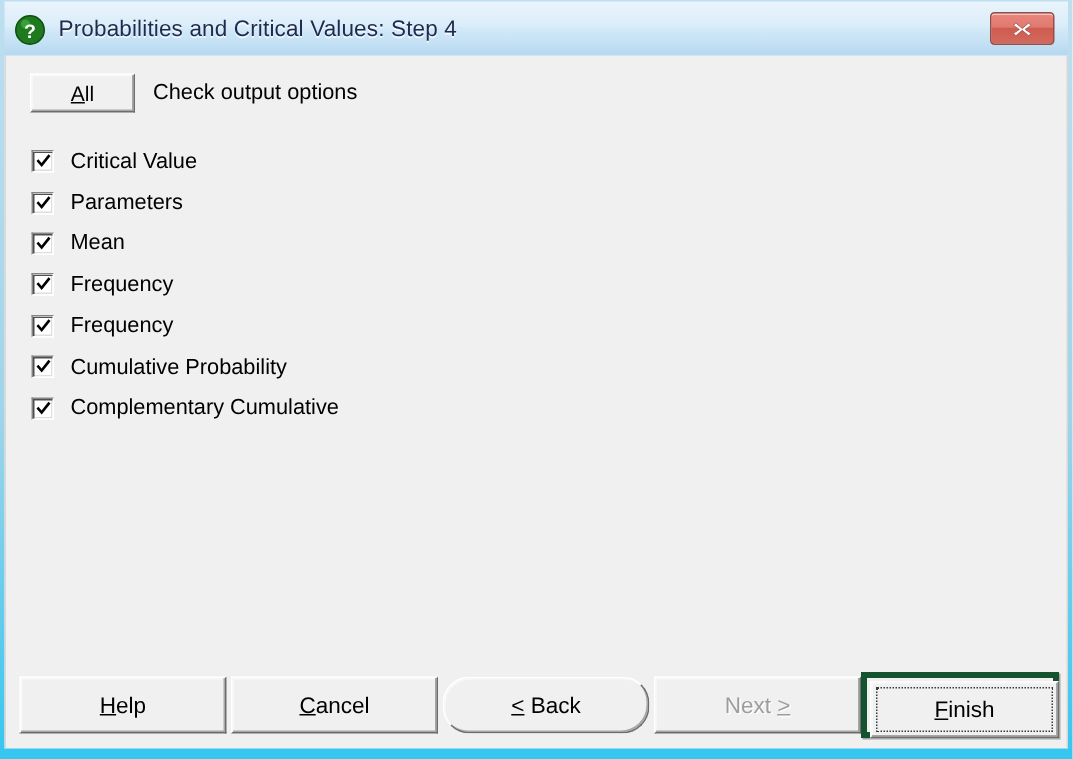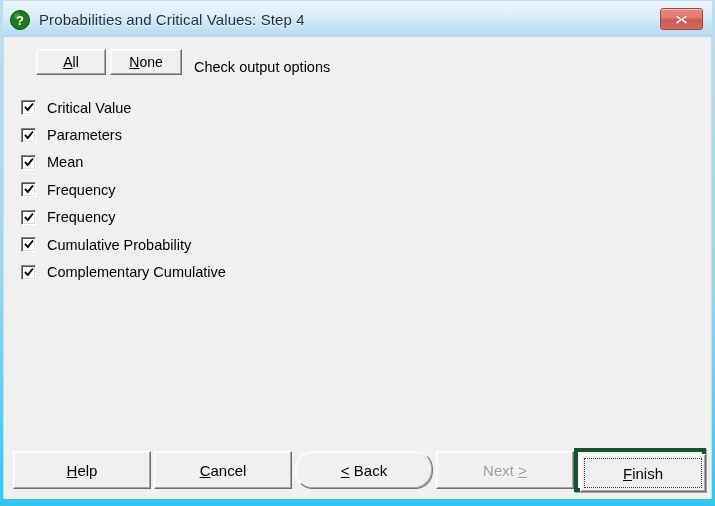--- a/index.html
+++ b/index.html
@@ -115,22 +115,21 @@
     color: #9d9d9d;
     text-shadow: 1px 1px 0 #ffffff;
   }
 
   
   #toolbar {
     position: absolute;
     left: 16px;
     top: 12px;
     display: flex;
-    align-items: flex-end;
-    margin-left: 16px;
+    align-items: center;
   }
   #btn-all { width: 70px; height: 26px; }
   #btn-none { width: 72px; height: 26px; margin-left: 4px; }
   #toolbar-label {
     margin-left: 12px;
     font-size: 14.5px;
     color: #000000;
     white-space: nowrap;
   }
 
@@ -251,23 +250,20 @@
       </svg>
     </div>
   </div>
 
   <div id="client">
 
     <div id="toolbar">
       <div id="btn-all" class="win-btn">
         <span><span class="accel">A</span><span>ll</span></span>
       </div>
-      <div id="btn-none" class="win-btn">
-        <span><span class="accel">N</span><span>one</span></span>
-      </div>
       <span id="toolbar-label">Check output options</span>
     </div>
 
     <div id="checkbox-list">
         <div class="check-row">
           <span class="checkbox">
             <svg width="12" height="12" viewBox="0 0 12 12">
               <path d="M1.3 5.4 L2.6 4.2 L4.7 6.6 L9.3 0.9 L10.7 2.0 L4.8 9.4 Z" fill="#000000"></path>
             </svg>
           </span>

